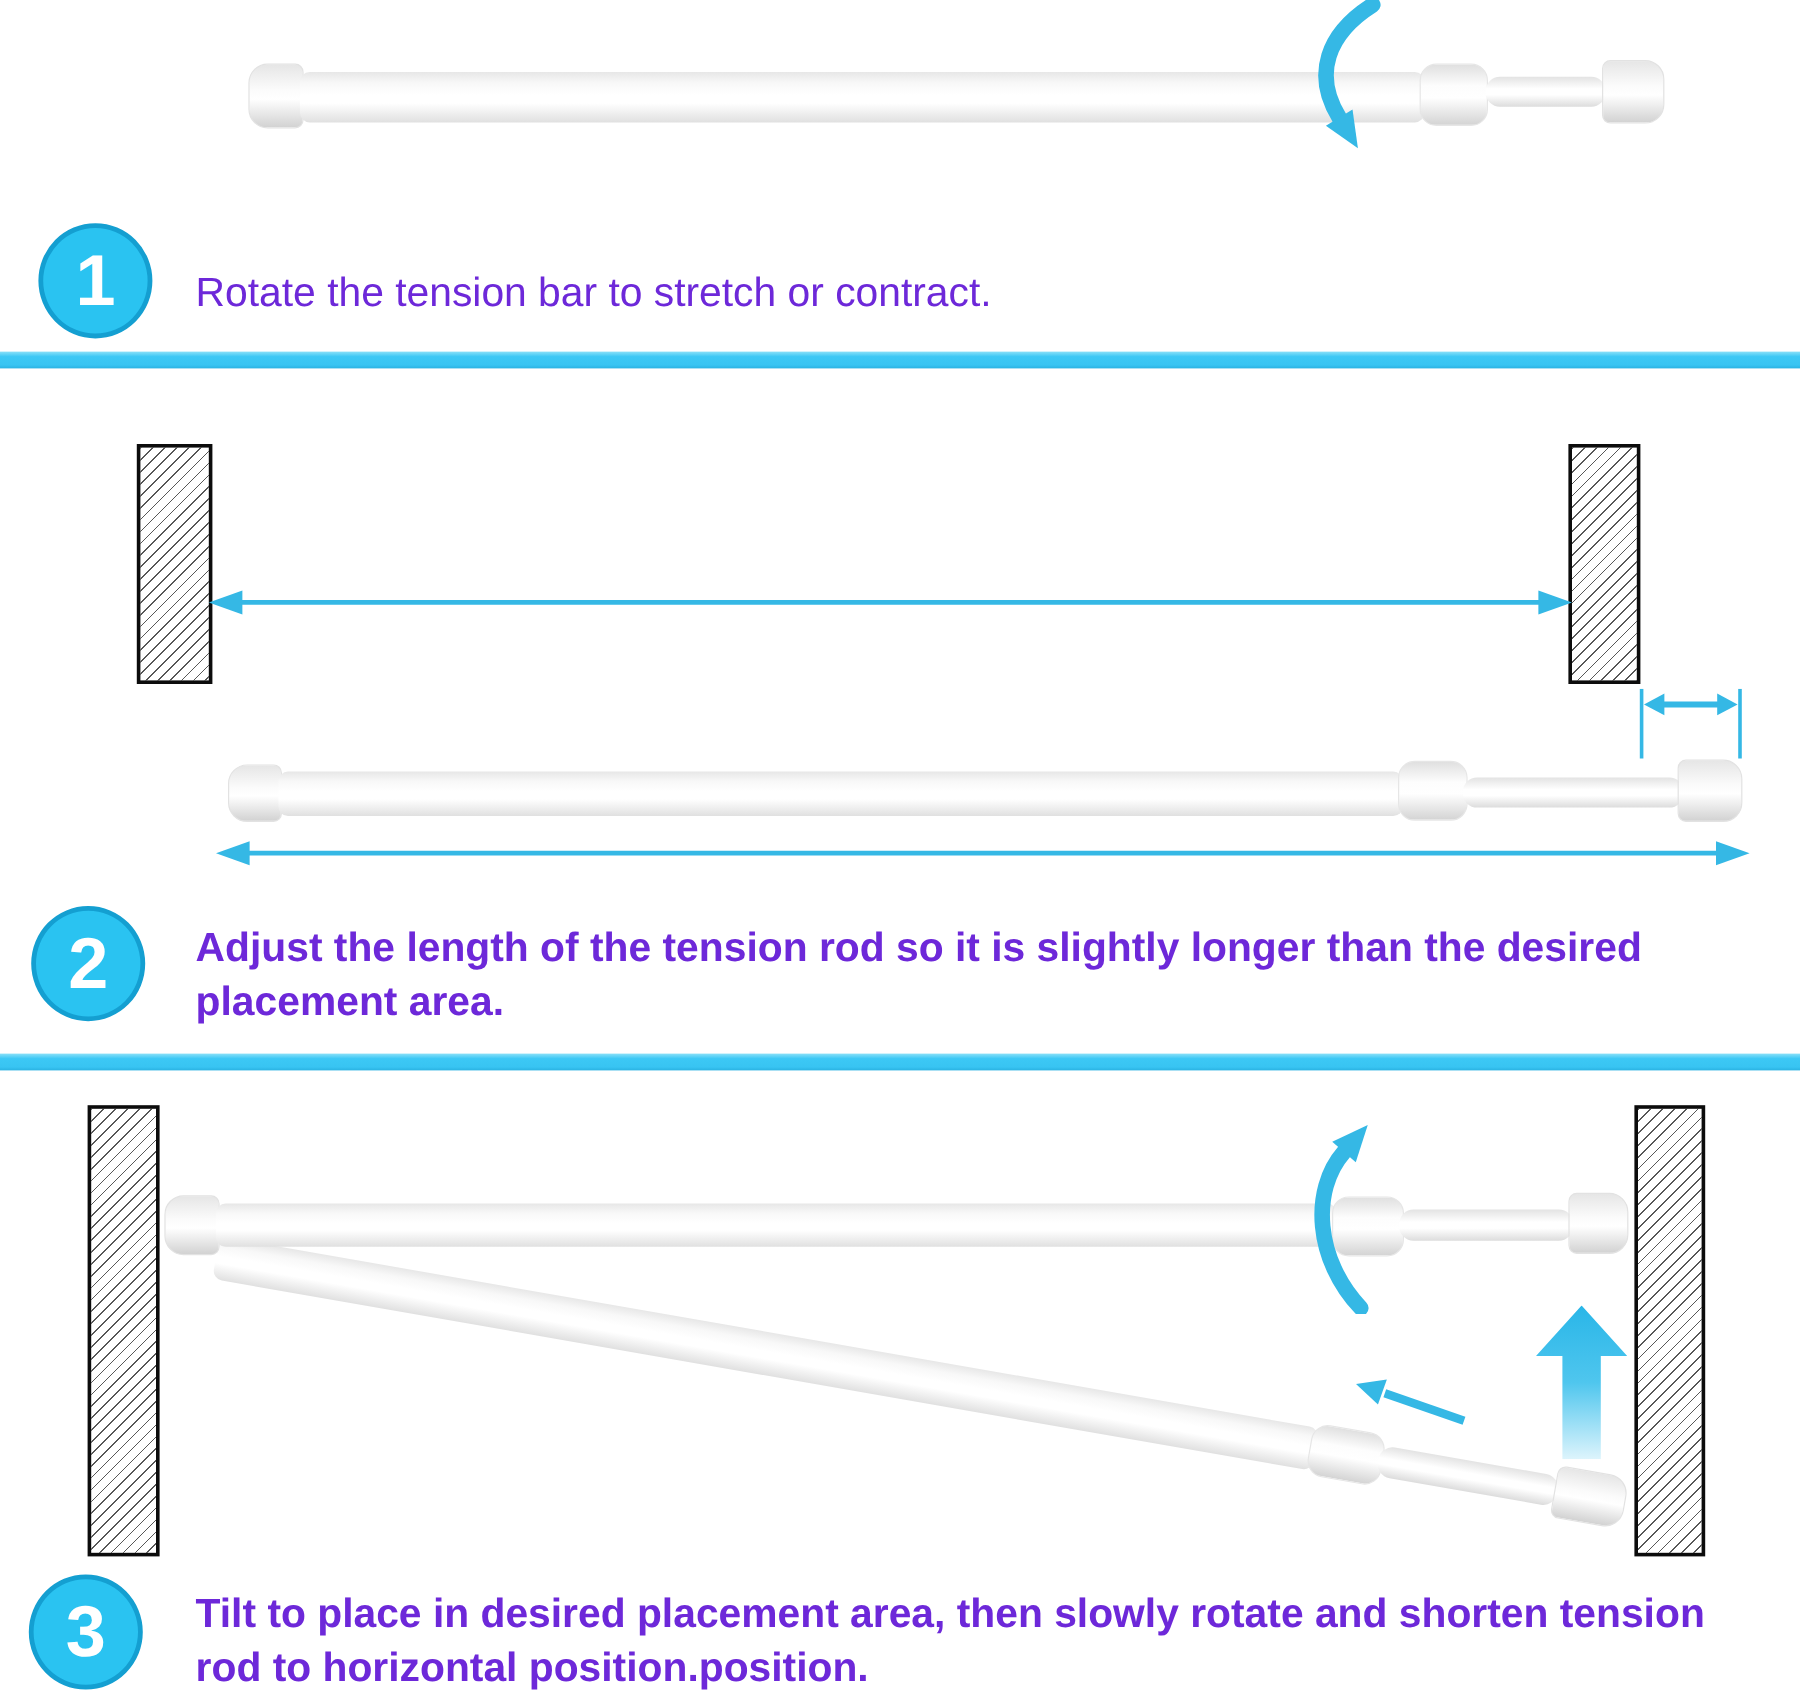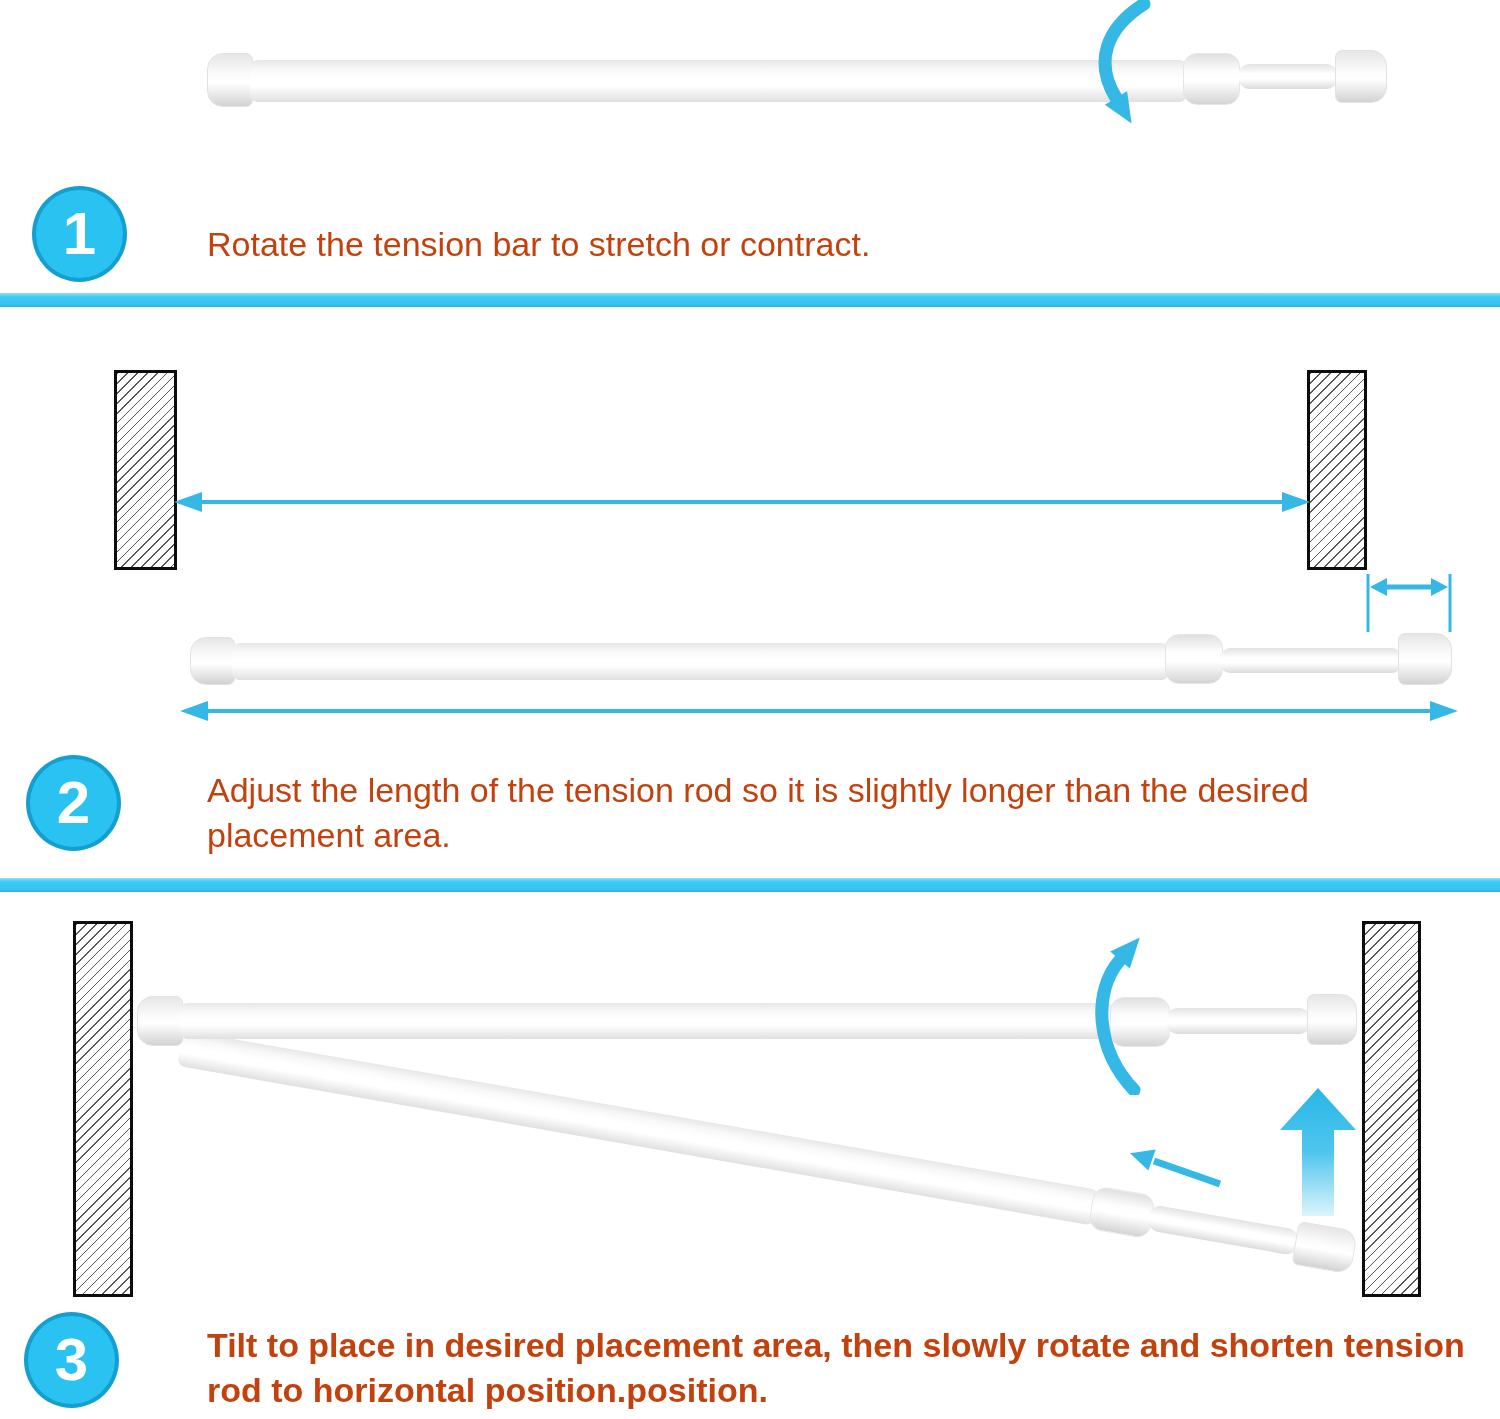--- a/index.html
+++ b/index.html
@@ -40,21 +40,21 @@
     background:linear-gradient(180deg,#8ae0f8 0%,#3cc8f5 30%,#38c4f2 80%,#2ab2e2 100%);
   }
   
   .step-circle{
     box-sizing:border-box;width:95px;height:96px;border-radius:50%;
     background:#2ac3f1;border:4px solid #149fd1;
     display:flex;align-items:center;justify-content:center;
     color:#ffffff;font-weight:bold;font-size:60px;line-height:1;
   }
   .step-text{
-    font-size:34px;line-height:45px;color:#c2410c;letter-spacing:0px;margin-left:44px;
+    font-size:34px;line-height:45px;color:#6d28d9;letter-spacing:0px;
   }
   svg{display:block;}
 </style>
 </head>
 <body>
 
 <div id="canvas">
 
   <div>
 
@@ -107,21 +107,21 @@
 
     <svg class="abs" style="left:178px;top:697px;" width="1282" height="28" viewBox="0 0 1282 28">
       <line x1="26" y1="14" x2="1256" y2="14" stroke="#35b8e5" stroke-width="4"></line>
       <polygon points="2,14 30,4 30,24" fill="#35b8e5"></polygon>
       <polygon points="1280,14 1252,4 1252,24" fill="#35b8e5"></polygon>
     </svg>
 
     <div class="abs step-circle" style="left:26px;top:755px;">
       <span>2</span>
     </div>
-    <div class="abs step-text" style="left:163px;top:768px;width:1250px;">Adjust the length of the tension rod so it is slightly longer than the desired placement area.</div>
+    <div class="abs step-text" style="left:163px;top:768px;width:1250px;font-weight:bold;">Adjust the length of the tension rod so it is slightly longer than the desired placement area.</div>
     <div class="abs divider" style="top:878px;"></div>
   </div>
 
   <div>
 
     <div class="abs wall" style="left:73px;top:921px;width:60px;height:376px;"></div>
     <div class="abs wall" style="left:1362px;top:921px;width:59px;height:376px;"></div>
 
     <div class="abs" style="left:180px;top:1026px;width:1195px;height:44px;transform:rotate(9.9deg);transform-origin:0 50%;">
       <div class="abs tube" style="left:0px;top:4px;width:930px;height:36px;"></div>

